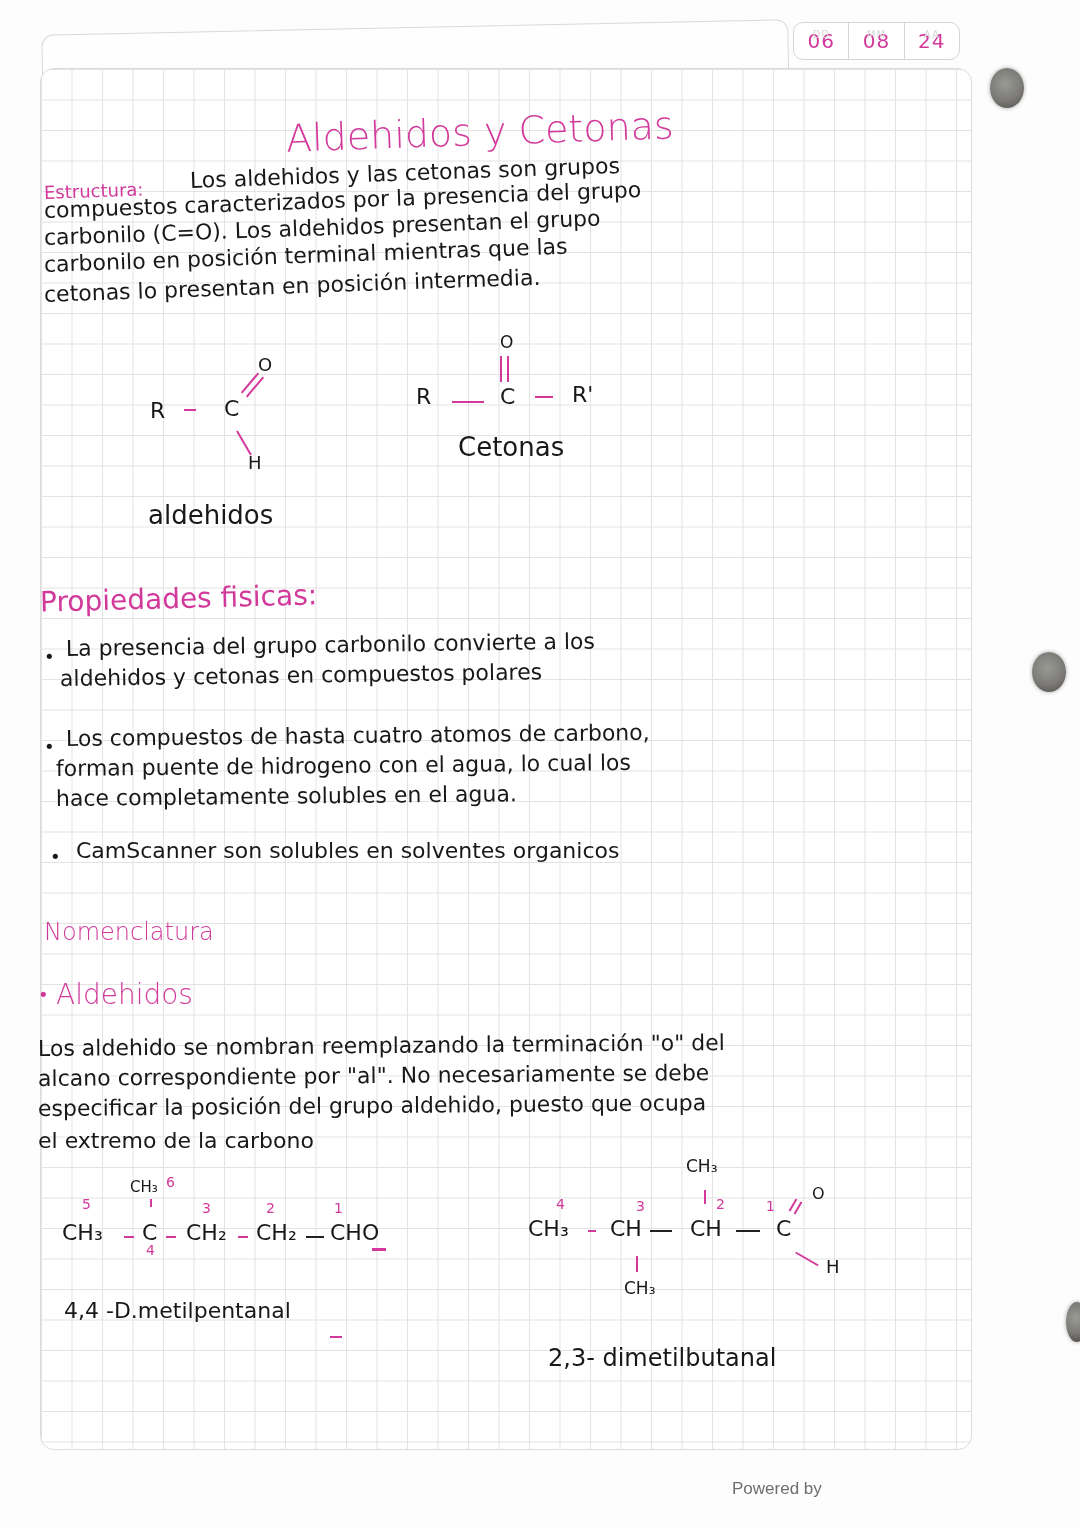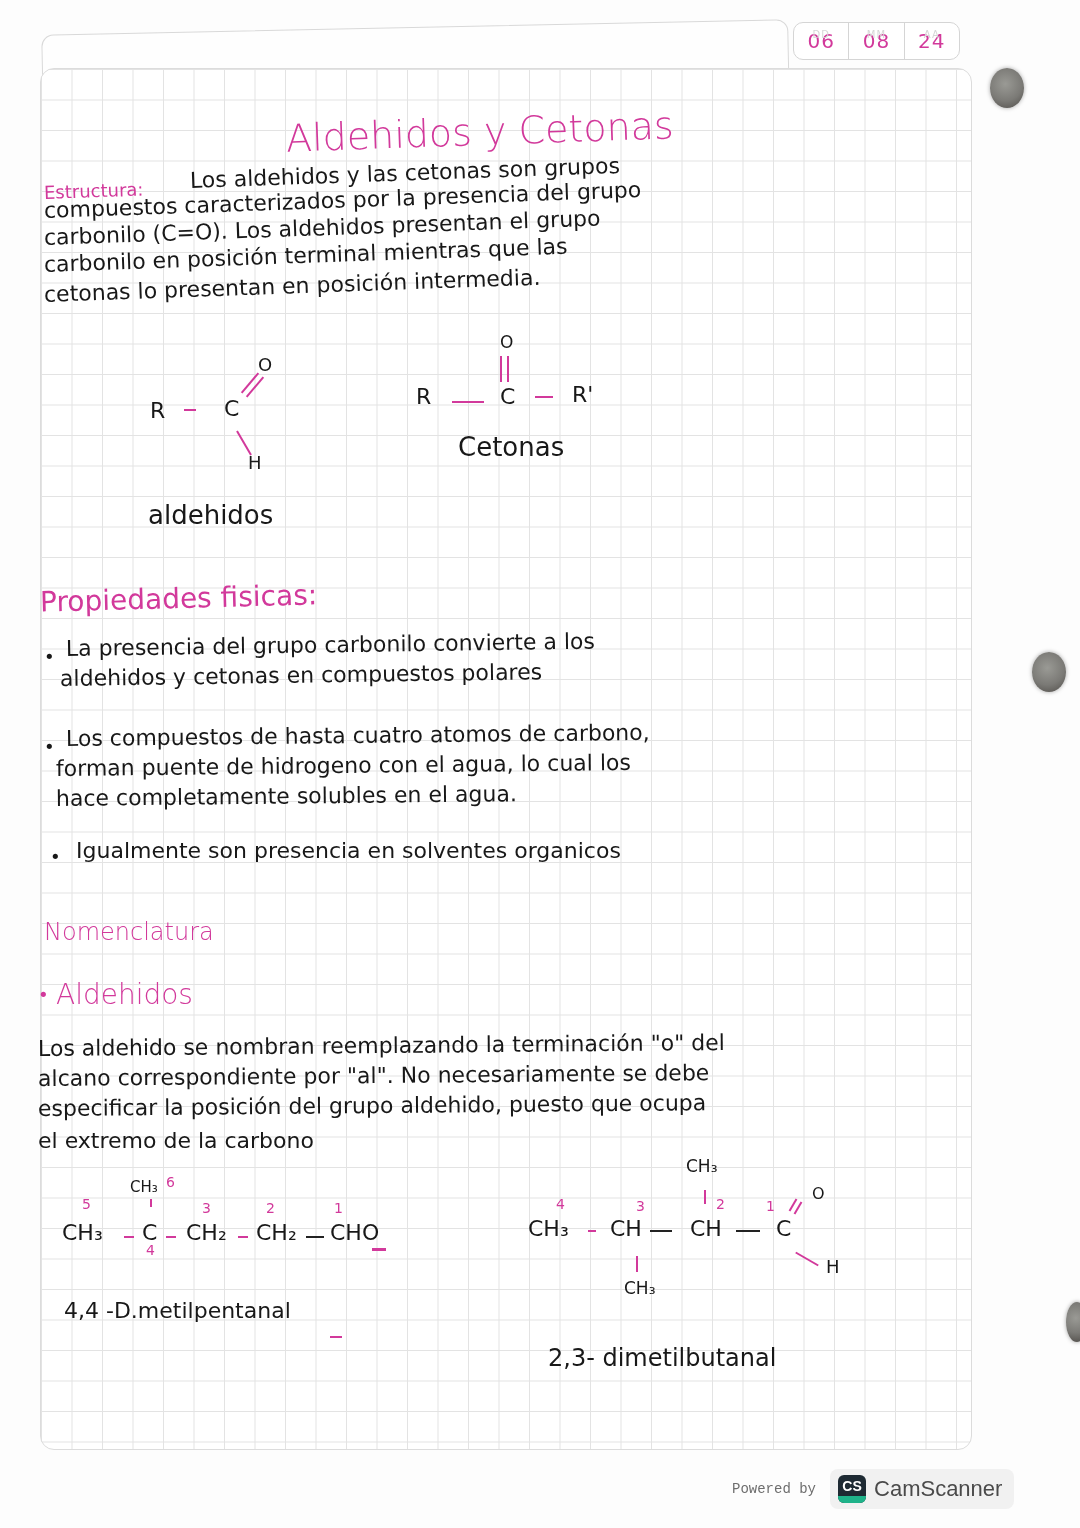--- a/index.html
+++ b/index.html
@@ -50,21 +50,21 @@
   .title { font-size:38px; font-weight:300; transform:rotate(-2deg); }
   .body-line { font-size:22px; transform:rotate(-2deg); transform-origin:left center; }
   .head { font-size:28px; }
   .chem { font-size:22px; }
   .num { font-size:14px; color:#d2399b; }
   .bond-pink { position:absolute; background:#d2399b; }
   .bond-dark { position:absolute; background:#222; }
   .footer {
     position:absolute; left:732px; top:1466px; height:46px; display:flex; align-items:center;
   }
-  .powered { font-family:Liberation Mono, monospace; font-size:14px; color:#6e6e6e; margin-right:14px; }
+  .powered { font-family:Liberation Sans, sans-serif; font-size:17px; color:#6e6e6e; margin-right:30px; }
   .cs-chip {
     display:flex; align-items:center; background:#f1f1f1; border-radius:8px;
     padding:6px 12px 6px 8px;
   }
   .cs-logo {
     width:28px; height:28px; border-radius:6px; background:#1e2a33;
     color:#fff; font-family:"Liberation Sans", sans-serif; font-weight:bold; font-size:14px;
     display:flex; align-items:center; justify-content:center; position:relative; overflow:hidden;
     margin-right:8px;
   }
@@ -138,21 +138,21 @@
 
 <div>
   <span class="hw" style="left:44px; top:736px; font-size:18px;">•</span>
   <div class="hw body-line" style="left:66px; top:726px; transform:rotate(-0.6deg);">Los compuestos de hasta cuatro atomos de carbono,</div>
   <div class="hw body-line" style="left:56px; top:756px; transform:rotate(-0.6deg);">forman puente de hidrogeno con el agua, lo cual los</div>
   <div class="hw body-line" style="left:56px; top:786px; transform:rotate(-0.6deg);">hace completamente solubles en el agua.</div>
 </div>
 
 <div>
   <span class="hw" style="left:50px; top:846px; font-size:18px;">•</span>
-  <div class="hw body-line" style="left:76px; top:838px; transform:rotate(0deg);">Igualmente son presencia en solventes organicos</div>
+  <div class="hw body-line" style="left:76px; top:838px; transform:rotate(0deg);">CamScanner son solubles en solventes organicos</div>
 </div>
 
 <div class="hw pink" style="left:44px; top:918px; font-size:24px; font-weight:300;">Nomenclatura</div>
 <span class="hw pink" style="left:38px; top:984px; font-size:18px;">•</span>
 <div class="hw pink" style="left:56px; top:978px; font-size:28px; font-weight:300;">Aldehidos</div>
 
 <div class="hw body-line" style="left:38px; top:1036px; transform:rotate(-0.5deg);">Los aldehido se nombran reemplazando la terminación "o" del</div>
 <div class="hw body-line" style="left:38px; top:1066px; transform:rotate(-0.5deg);">alcano correspondiente por "al". No necesariamente se debe</div>
 <div class="hw body-line" style="left:38px; top:1096px; transform:rotate(-0.5deg);">especificar la posición del grupo aldehido, puesto que ocupa</div>
 <div class="hw body-line" style="left:38px; top:1128px; transform:rotate(0deg);">el extremo de la carbono</div>
@@ -199,19 +199,13 @@
   <span class="hw" style="left:812px; top:1184px; font-size:16px;">O</span>
   <div class="bond-pink" style="left:794px; top:1258px; width:26px; height:2px; transform:rotate(30deg);"></div>
   <span class="hw" style="left:826px; top:1256px; font-size:18px;">H</span>
   <div class="bond-pink" style="left:636px; top:1256px; width:2px; height:16px;"></div>
   <span class="hw" style="left:624px; top:1278px; font-size:17px;">CH₃</span>
   <span class="hw" style="left:548px; top:1344px; font-size:24px;">2,3- dimetilbutanal</span>
 </div>
 
 <div class="footer">
   <span class="powered">Powered by</span>
-  <div class="cs-chip">
-    <div class="cs-logo">
-        <span style="position:relative; z-index:1; margin-top:-6px;">CS</span>
-      </div>
-    <span class="cs-text">CamScanner</span>
-  </div>
 </div>
 
 </body></html>

